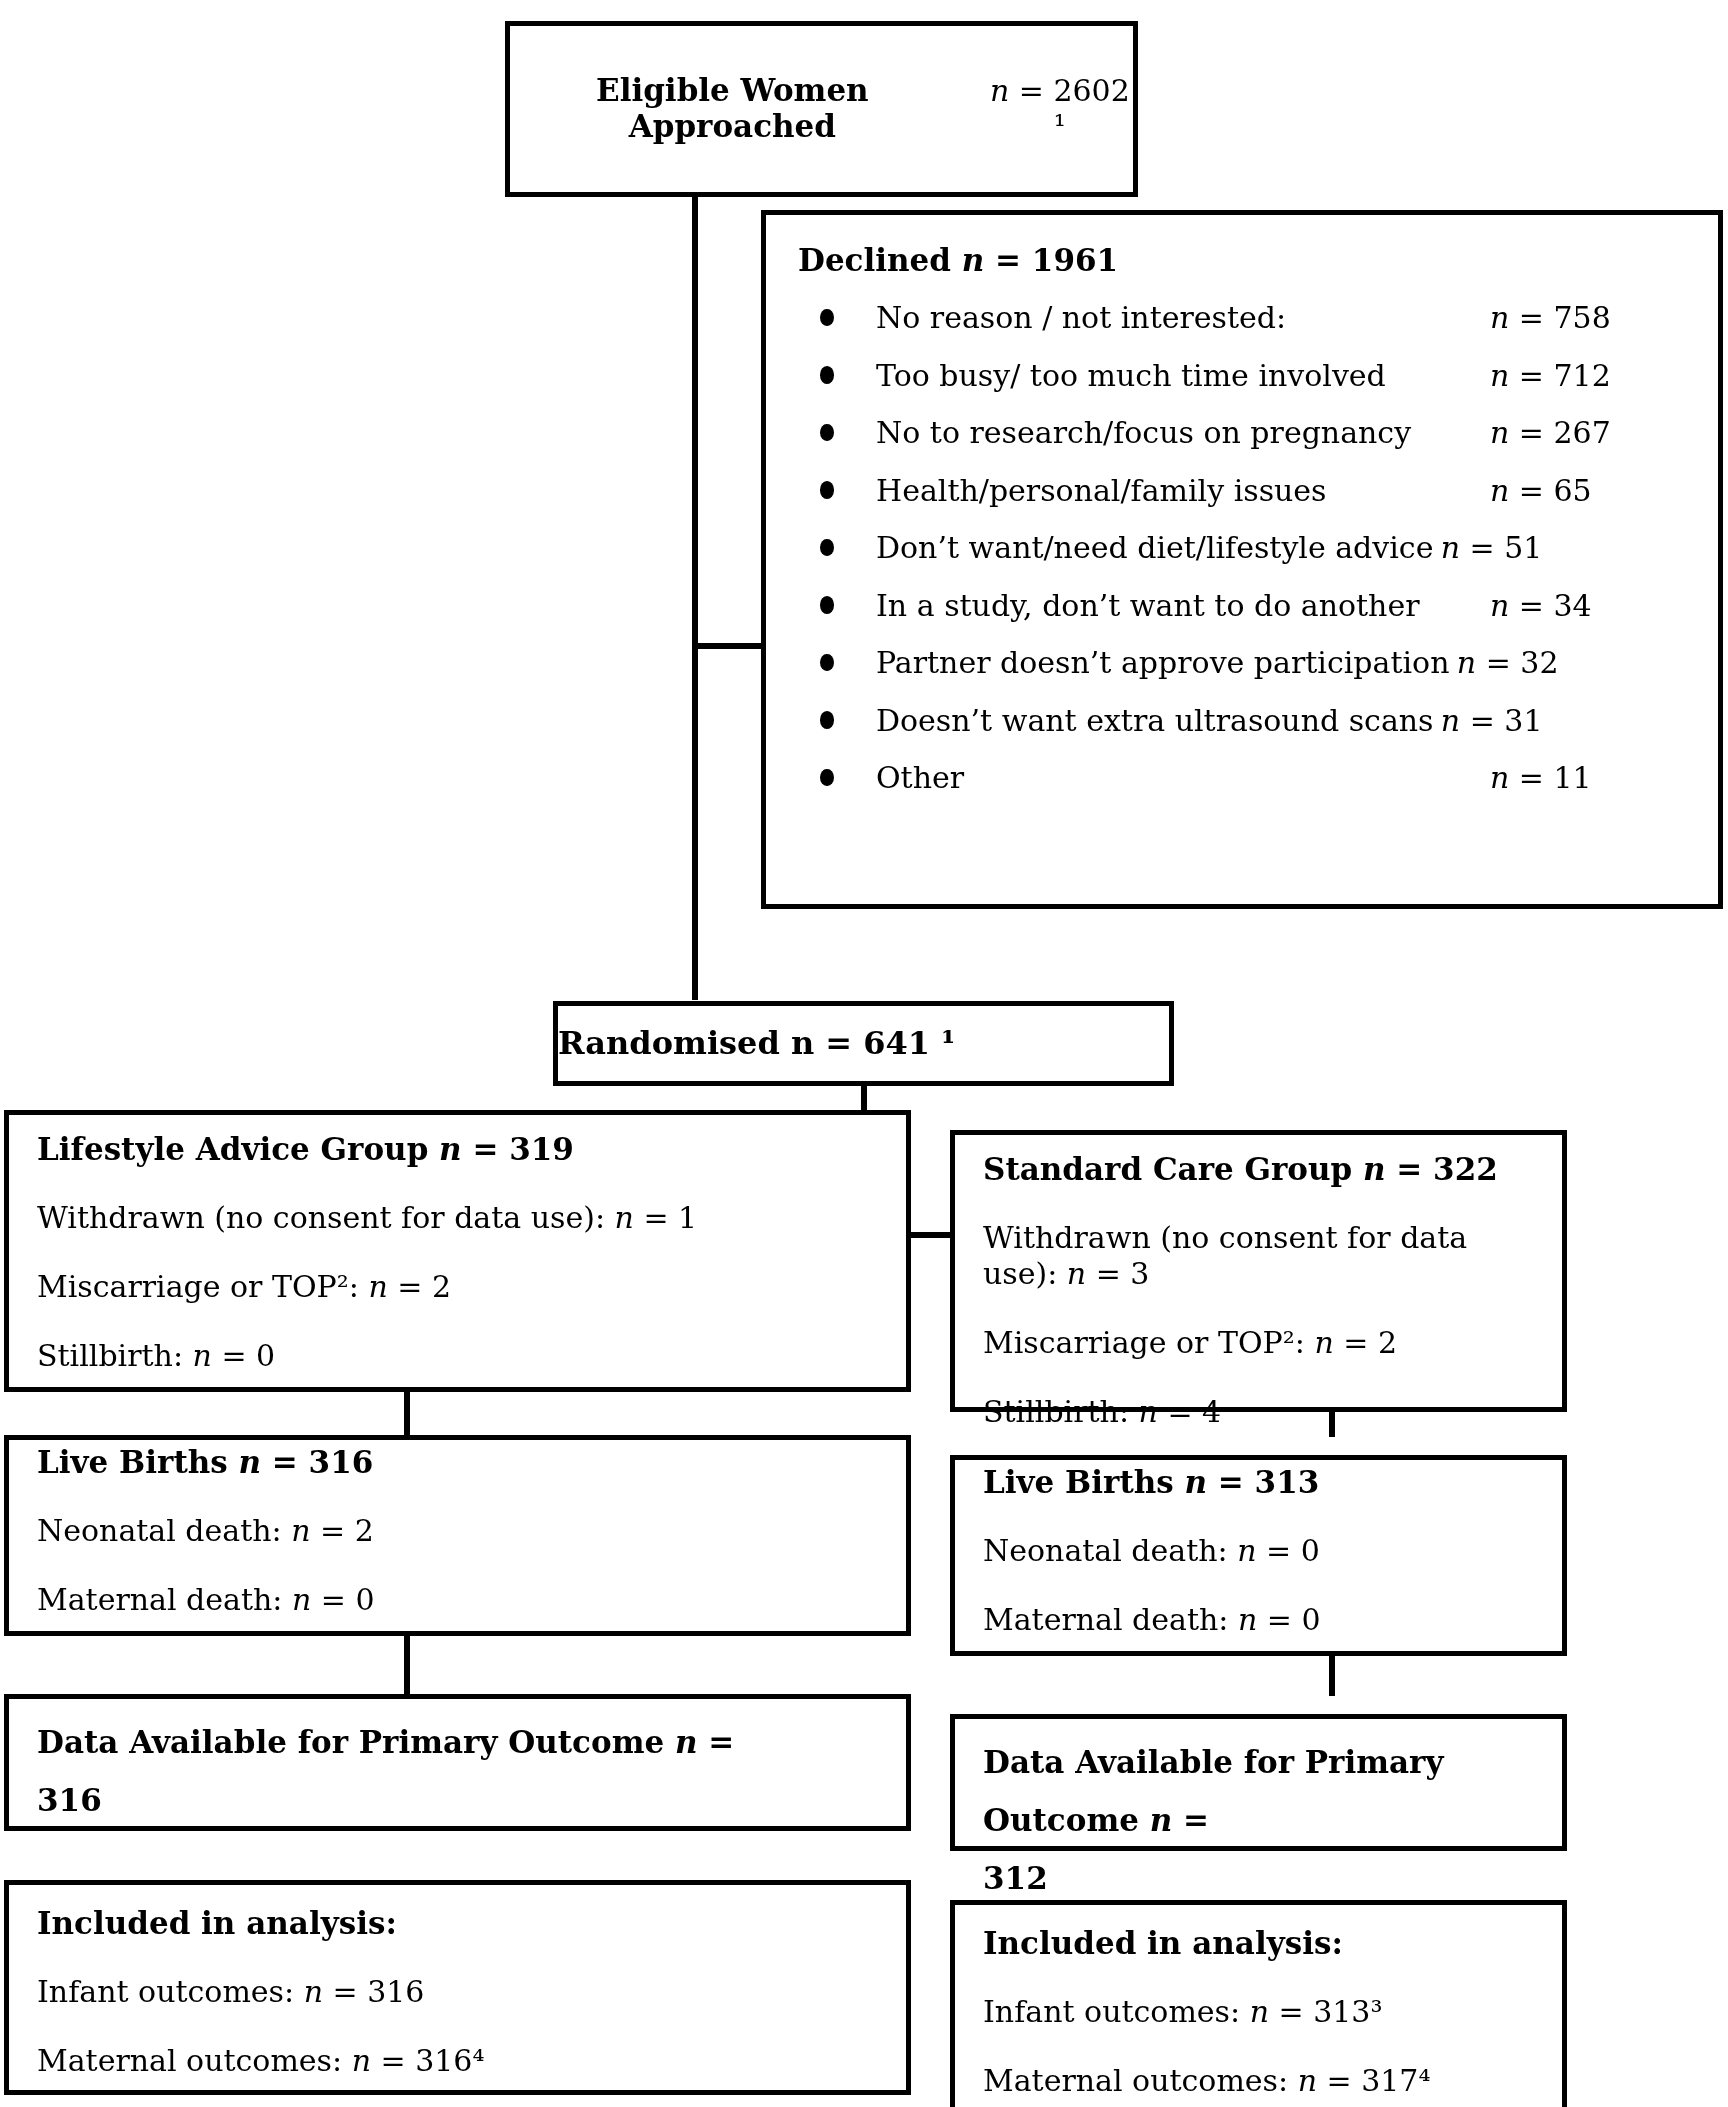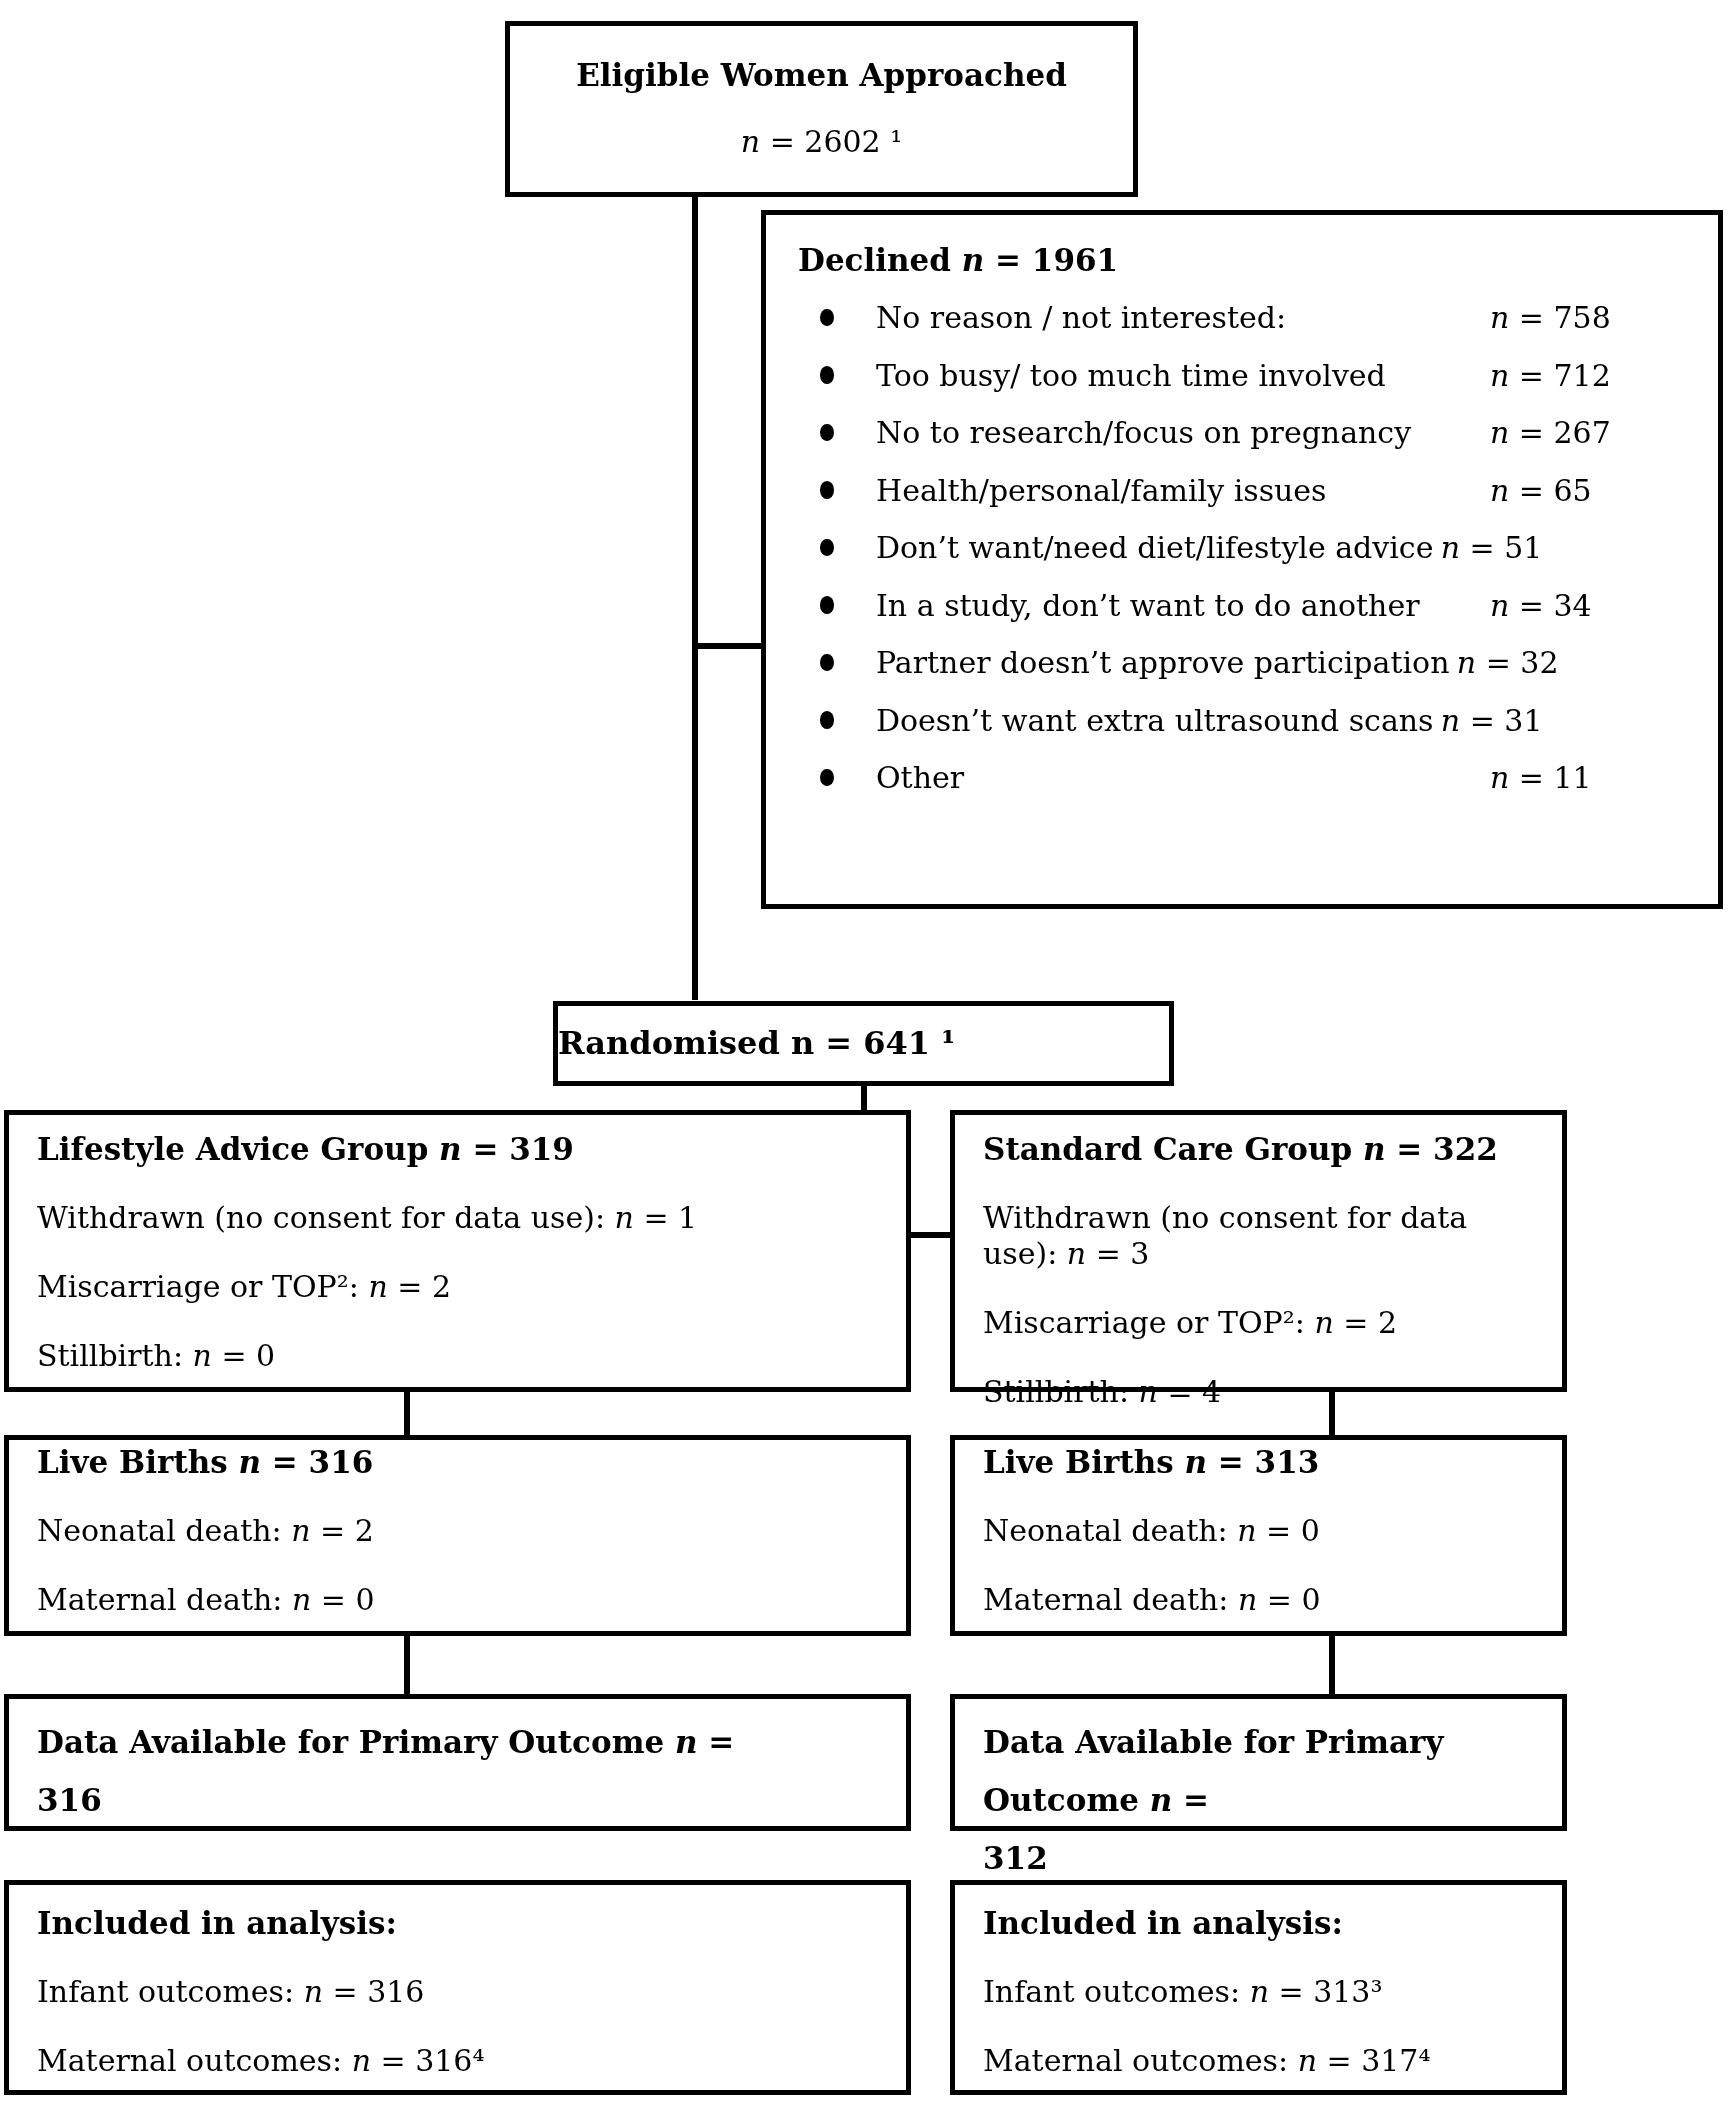--- a/index.html
+++ b/index.html
@@ -8,21 +8,21 @@
     font-family:"DejaVu Serif","Liberation Serif",serif;color:#000000;
     font-size:30px;line-height:1.15;
   }
   .box{position:absolute;border:5.5px solid #000000;background:#ffffff;box-sizing:border-box;}
   .conn{position:absolute;background:#000000;}
   i.nvar{font-style:italic;}
 
   
   .eligible{
     left:505px;top:20.6px;width:633px;height:176px;
-    display:flex;flex-direction:column;align-items:center;justify-content:center;
+    display:flex;flex-direction:row;align-items:center;justify-content:center;
     gap:32px;text-align:center;
   }
   .eligible .title{font-size:31px;font-weight:bold;}
 
   
   .declined{left:761px;top:210px;width:962px;height:699px;padding:27.4px 32px;}
   .declined .dtitle{font-weight:bold;font-size:31px;margin:0;}
   .declined ul{list-style:none;margin:22px 0 0 0;padding:0;}
   .declined li{position:relative;display:flex;align-items:flex-end;padding-left:78px;margin-top:23px;}
   .declined .bullet{position:absolute;left:22px;top:7.3px;width:13.7px;height:17.4px;background:#000;border-radius:50%;}
@@ -32,21 +32,21 @@
 
   
   .randomised{
     left:553px;top:1001px;width:621px;height:85px;
     display:flex;align-items:center;justify-content:flex-start;
     font-weight:bold;font-size:32px;
   }
 
   
   .col-left{left:4px;width:907px;}
-  .col-right{left:950px;width:617px;}
+  .col-right{left:950px;width:617px;margin-top:20px;}
   .group-box{top:1110px;height:282px;padding:16.4px 28px;}
   .live-box{top:1435px;height:201px;padding:4px 28px;}
   .data-box{top:1694px;height:137px;padding:13.7px 28px 0 28px;}
   .analysis-box{top:1880px;height:215px;padding:20px 28px;}
   .box p{margin:0;line-height:36px;}
   .box p + p{margin-top:33px;}
   .box p.title{font-weight:bold;font-size:31px;}
   .data-box p.title{line-height:58px;}
 
   

